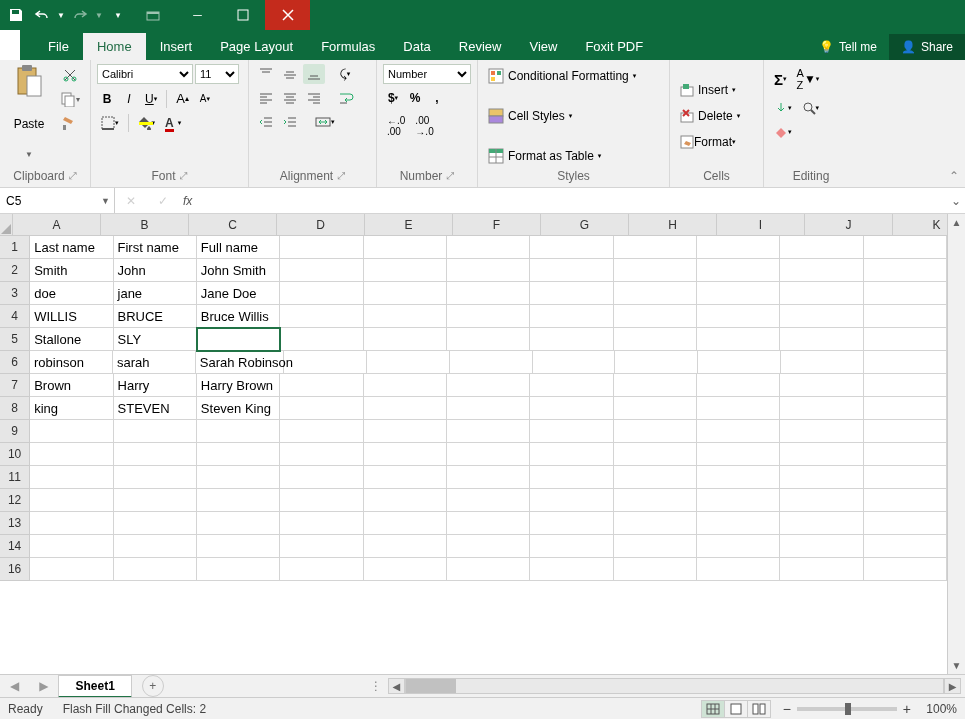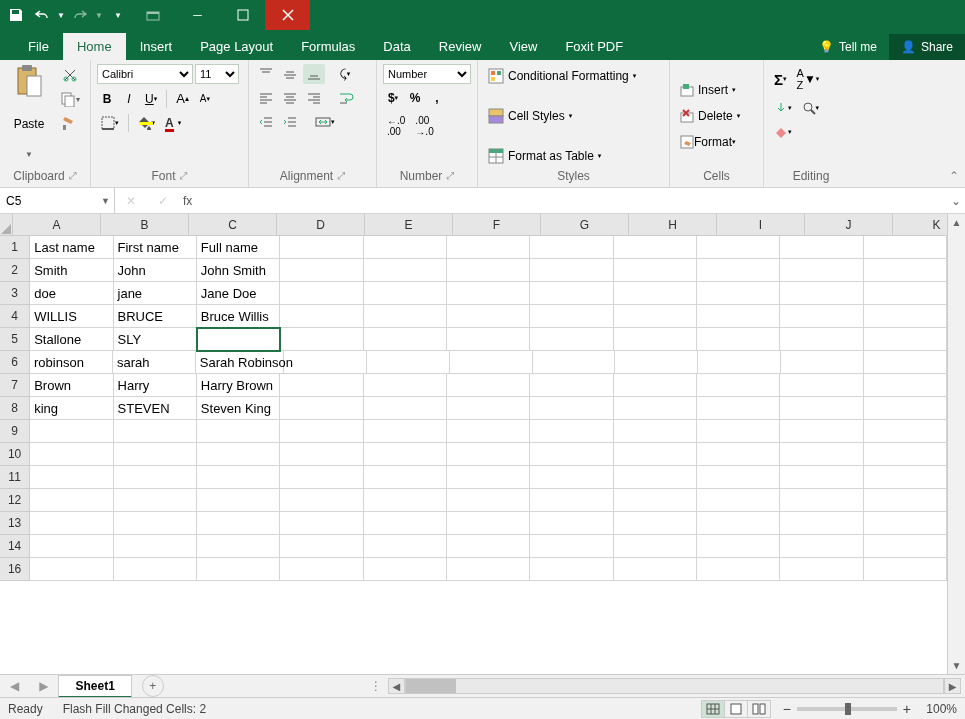--- a/index.html
+++ b/index.html
@@ -6,21 +6,21 @@
 body { background: #fff; width: 965px; height: 719px; overflow: hidden; position: relative; }
 
 .titlebar { height: 30px; background: #0d6b3d; display: flex; align-items: center; padding: 0 4px; color: #fff; }
 .titlebar .qat { display: flex; align-items: center; gap: 2px; }
 .titlebar .qat .qbtn { width: 24px; height: 24px; display: flex; align-items: center; justify-content: center; cursor: pointer; }
 .titlebar .title { flex: 1; text-align: center; font-size: 13px; }
 .titlebar .winbtns { display: flex; }
 .titlebar .winbtns .wb { width: 45px; height: 30px; display: flex; align-items: center; justify-content: center; cursor: pointer; }
 .titlebar .winbtns .close { background: #c42b1c; }
 
-.tabs { height: 30px; background: #0d6b3d; display: flex; align-items: flex-end; padding-left: 14px; color: #fff; }
+.tabs { height: 30px; background: #0d6b3d; display: flex; align-items: flex-end; padding-left: 14px; color: #fff; margin-left: 20px; }
 .tabs .tab { padding: 6px 14px; cursor: pointer; font-size: 13px; }
 .tabs .tab.active { background: #f1f1f1; color: #216c45; }
 .tabs .tell { margin-left: auto; padding: 6px 12px; display:flex; align-items:center; gap:5px;}
 .tabs .share { background: #094e2c; padding: 6px 12px; display:flex; align-items:center; gap:5px; cursor:pointer;}
 
 .ribbon { height: 128px; background: #f1f1f1; border-bottom: 1px solid #d4d4d4; display: flex; position:relative; }
 .ribbon-group { border-right: 1px solid #d8d8d8; padding: 4px 6px 2px 6px; display: flex; flex-direction: column; }
 .ribbon-group .body { flex: 1; display: flex; gap: 4px; }
 .ribbon-group .label { text-align: center; font-size: 11px; color: #666; padding: 2px 0; display:flex; justify-content:center; align-items:center; gap:4px;}
 .ribbon-group .dlg { font-size:10px; color:#888; cursor:pointer;}
@@ -30,21 +30,21 @@
 select.rsel { font-size:11px; height:20px; border:1px solid #abab; background:#fff;}
 .big { display:flex; flex-direction:column; align-items:center; width:46px; cursor:pointer; gap:19px;}
 
 .namebox-row { height: 26px; border-bottom: 1px solid #d4d4d4; display:flex; align-items:stretch; background:#fff;}
 .namebox { width: 115px; border-right:1px solid #ccc; display:flex; align-items:center; padding:0 6px; position:relative;}
 .namebox input { border:none; width:100%; outline:none; font-size:12px;}
 .namebox .dd { position:absolute; right:4px; color:#666; font-size:9px; cursor:pointer;}
 .fx-area { display:flex; align-items:center; flex:1;}
 .fx-btn { width:32px; display:flex; justify-content:center; color:#777; cursor:pointer;}
 .fx-btn.disabled { opacity:0.35;}
-.fxlabel{color:#555; padding:0 4px; cursor:pointer;}
+.fxlabel{font-style:italic;color:#555; padding:0 4px; cursor:pointer;}
 .formula { flex:1; border:none; outline:none; padding:0 4px;}
 .fx-expand{width:18px; display:flex; align-items:center; justify-content:center; color:#666; cursor:pointer;}
 
 .grid-area { position:absolute; top:214px; left:0; right:0; bottom:45px; display:flex; background:#fff;}
 .grid-area .selectall { width:32px; height:22px; background:#e6e6e6; border:1px solid #ccc; border-top:none; border-left:none; cursor:pointer; display:flex; align-items:flex-end; justify-content:flex-end;}
 .grid-area .selectall::after{content:""; width:0;height:0;border-right:10px solid #b0b0b0; border-top:10px solid transparent; margin:1px;}
 .colheads { display:flex; height:22px;}
 .colheads .ch { width:88px; background:#e6e6e6; border:1px solid #ccc; border-left:none; border-top:none; display:flex; align-items:center; justify-content:center; font-size:12px; color:#333; cursor:pointer;}
 .rowhead {width:32px; height:23px; background:#e6e6e6; border:1px solid #ccc; border-left:none; border-top:none; display:flex; align-items:center; justify-content:center; font-size:12px; color:#333; cursor:pointer;}
 .cell { width:88px; height:23px; border:1px solid #d4d4d4; border-left:none; border-top:none; padding:0 4px; display:flex; align-items:center; font-size:13px; color:#000; cursor:cell; overflow:visible; white-space:nowrap;}

